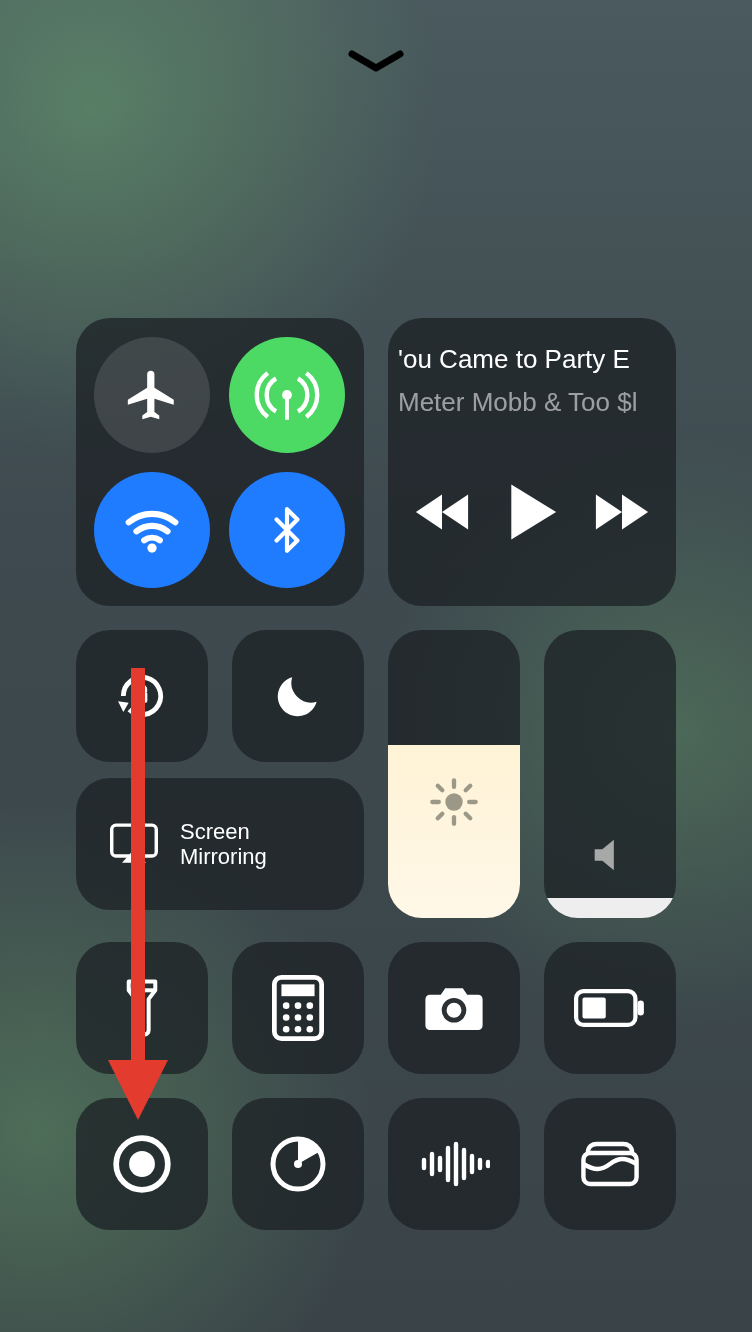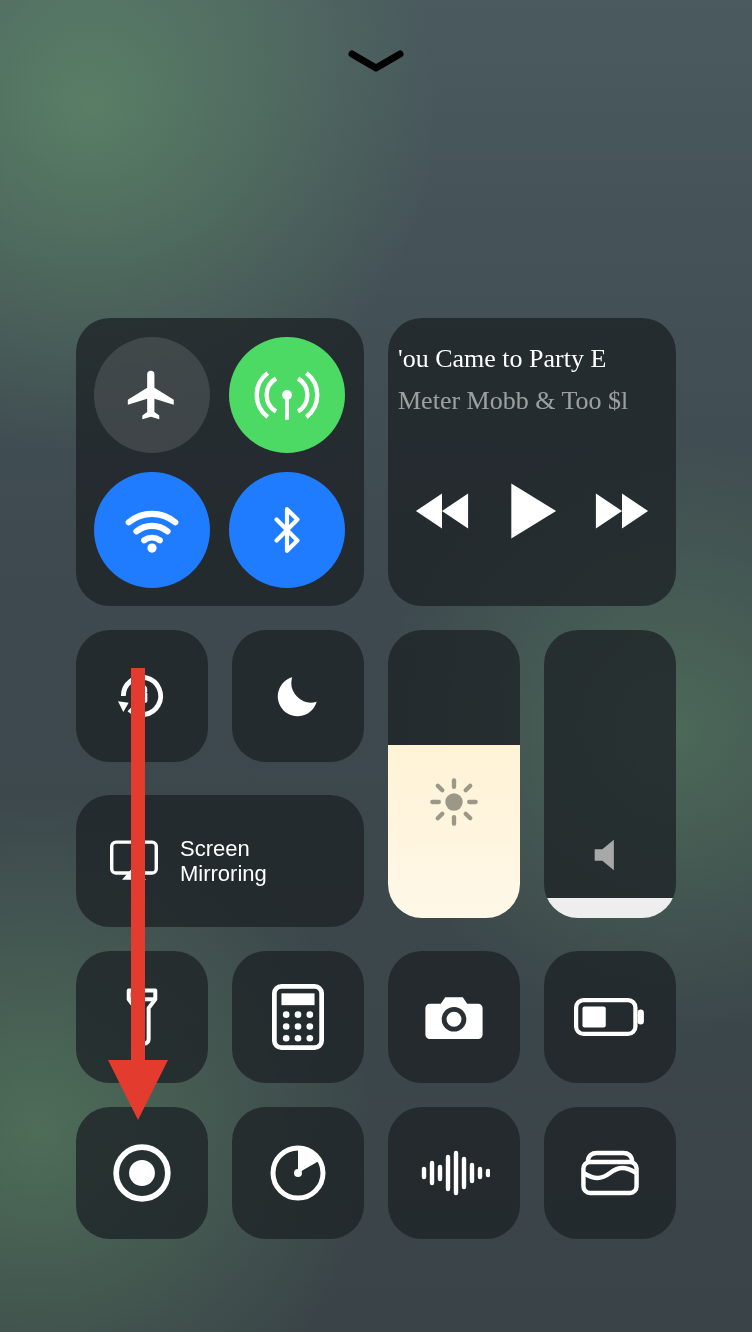--- a/index.html
+++ b/index.html
@@ -54,21 +54,21 @@
   .circle {
     width: 116px; height: 116px; border-radius: 50%;
     display: flex; align-items: center; justify-content: center;
     color: #fff;
   }
   .c-dark  { background: rgba(255,255,255,0.12); }
   .c-green { background: #4cd964; }
   .c-blue  { background: #1f7cff; }
 
   
-  .media { flex-direction: column; padding: 26px 8px 20px 8px; align-items: stretch; font-family: Liberation Serif, serif; }
+  .media { flex-direction: column; padding: 26px 8px 20px 8px; align-items: stretch; }
   .media-title { font-size: 26px; font-weight: 500; color: #fff; white-space: nowrap; overflow: hidden; margin: 0 2px; }
   .media-sub   { font-size: 26px; color: rgba(255,255,255,0.55); white-space: nowrap; overflow: hidden; margin: 12px 2px 20px 2px; }
   .media-ctrls { display: flex; justify-content: space-around; align-items: center; flex: 1; }
 
   
   .mirror { justify-content: flex-start; padding-left: 34px; gap: 22px; }
   .mirror-text { font-size: 22px; line-height: 1.15; color: #fff; }
 
   
   .arrow-ann { position: absolute; pointer-events: none; }
@@ -130,21 +130,21 @@
         <div>
           <svg width="58" height="48" viewBox="0 0 40 32">
             <path fill="#fff" d="M2 4 L20 16 L2 28 Z M20 4 L38 16 L20 28 Z"></path>
           </svg>
         </div>
       </div>
     </div>
   </div>
 
   <div class="row" style="align-items:flex-start;">
-    <div style="display:flex; flex-direction:column; gap:33px;">
+    <div style="display:flex; flex-direction:column; gap:16px;">
       <div style="display:flex; gap:24px;">
         <div class="tile sm">
           <svg width="64" height="64" viewBox="0 0 24 24">
             <path stroke="#fff" stroke-width="1.8" fill="none" d="M5 12a7 7 0 1 1 2.2 5.1"></path>
             <path fill="#fff" d="M5 18l-2-4 4 .5z"></path>
             <rect x="10" y="10.5" width="4" height="4" rx="0.6" fill="#fff"></rect>
             <path stroke="#fff" stroke-width="1.3" fill="none" d="M10.7 10.5v-1a1.3 1.3 0 0 1 2.6 0v1"></path>
           </svg>
         </div>
         <div class="tile sm">

